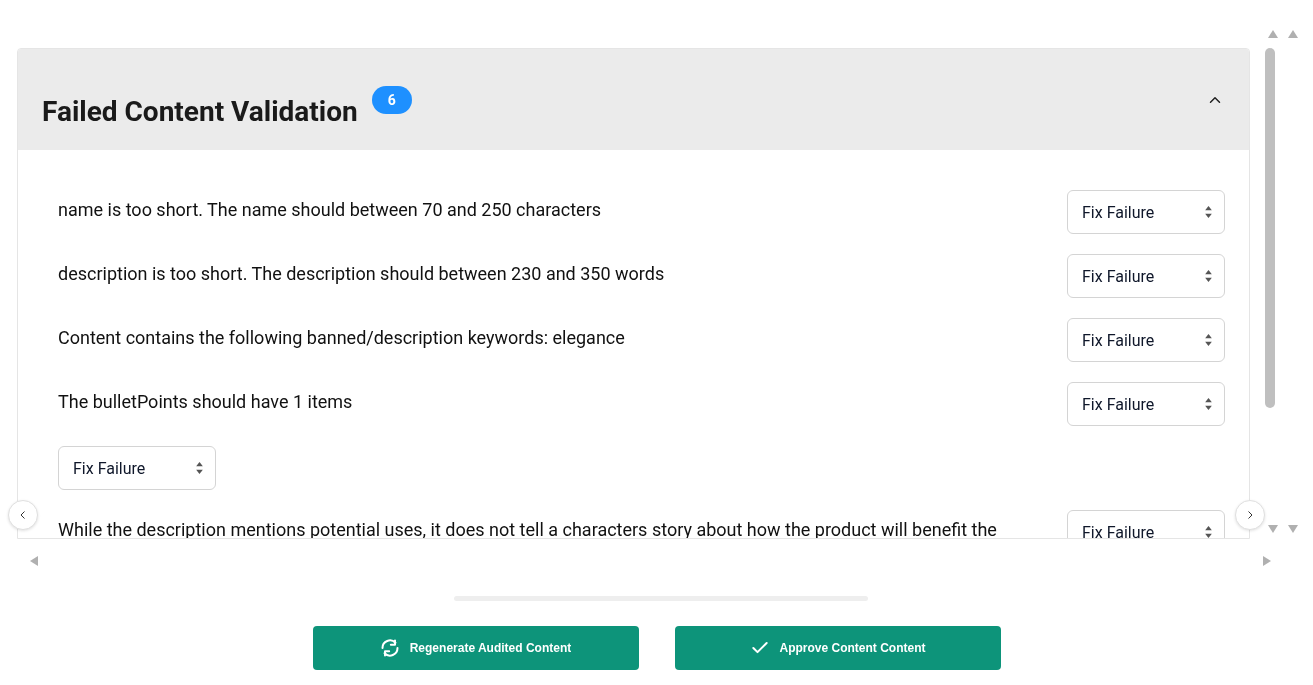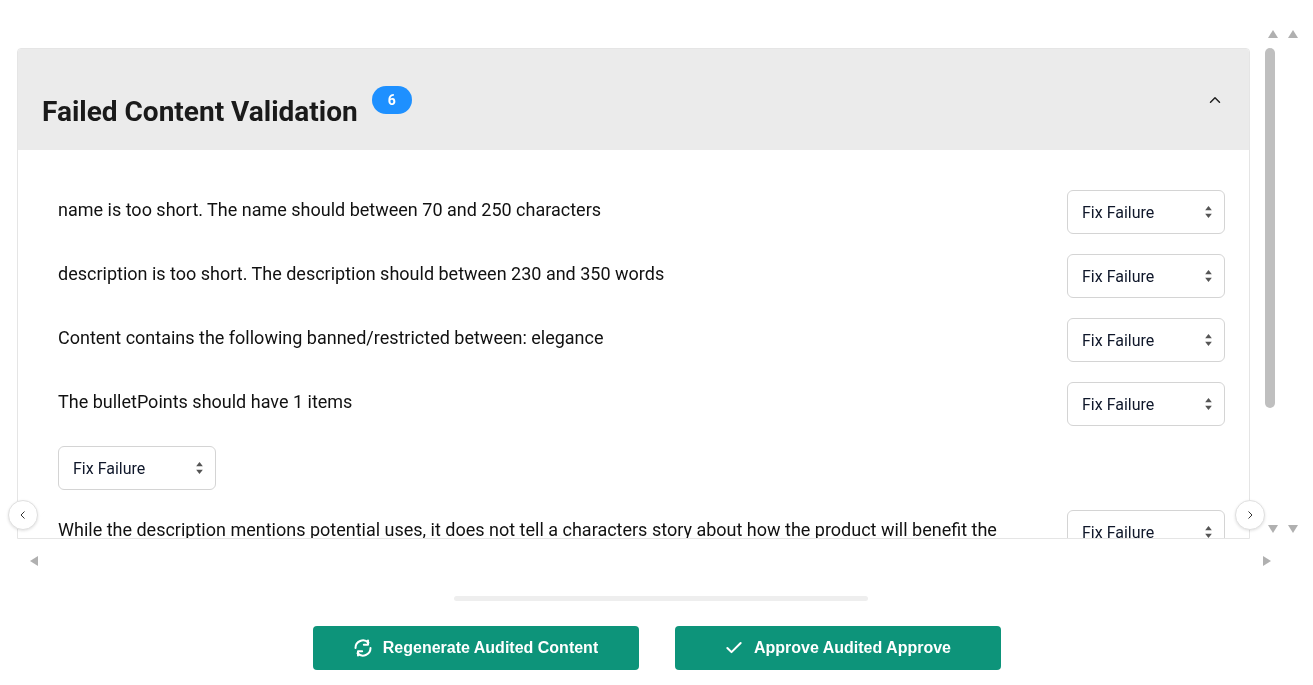--- a/index.html
+++ b/index.html
@@ -166,21 +166,21 @@
       justify-content: center;
       gap: 36px;
     }
     .action-btn {
       background: #0d947a;
       color: #fff;
       border: none;
       border-radius: 4px;
       height: 44px;
       padding: 0 22px;
-      font-size: 16px;
+      font-size: 12px;
       font-weight: 700;
       display: inline-flex;
       align-items: center;
       gap: 10px;
       cursor: pointer;
       overflow: hidden;
     }
     .action-btn.regen { width: 326px; justify-content: center; }
     .action-btn.approve { width: 326px; justify-content: center; }
     .action-label-trunc {
@@ -232,21 +232,21 @@
               <path d="M5 0L9 5H1z" fill="#555"></path>
             </svg>
           <svg viewBox="0 0 10 6" width="9" height="5">
               <path d="M5 6L1 1h8z" fill="#555"></path>
             </svg>
         </span>
       </div>
     </div>
 
     <div class="failure-row">
-      <div class="failure-text">Content contains the following banned/restricted between: elegance</div>
+      <div class="failure-text">Content contains the following banned/description keywords: elegance</div>
       <div class="fix-select">
         <span>Fix Failure</span>
         <span class="sort-caret">
           <svg viewBox="0 0 10 6" width="9" height="5">
               <path d="M5 0L9 5H1z" fill="#555"></path>
             </svg>
           <svg viewBox="0 0 10 6" width="9" height="5">
               <path d="M5 6L1 1h8z" fill="#555"></path>
             </svg>
         </span>
@@ -348,15 +348,15 @@
     <svg viewBox="0 0 24 24">
       <path d="M3 12a9 9 0 0 1 15.5-6.3M21 12a9 9 0 0 1-15.5 6.3" stroke-linecap="round"></path>
       <path d="M18 3v5h-5M6 21v-5h5" stroke-linecap="round" stroke-linejoin="round"></path>
     </svg>
     <span class="action-label-trunc">Regenerate Audited Content</span>
   </button>
   <button class="action-btn approve">
     <svg viewBox="0 0 24 24">
         <path d="M4 12l5 5L20 6" stroke-linecap="round" stroke-linejoin="round"></path>
       </svg>
-    <span>Approve Audited Approve</span>
+    <span>Approve Content Content</span>
   </button>
 </div>
 
 </body></html>

